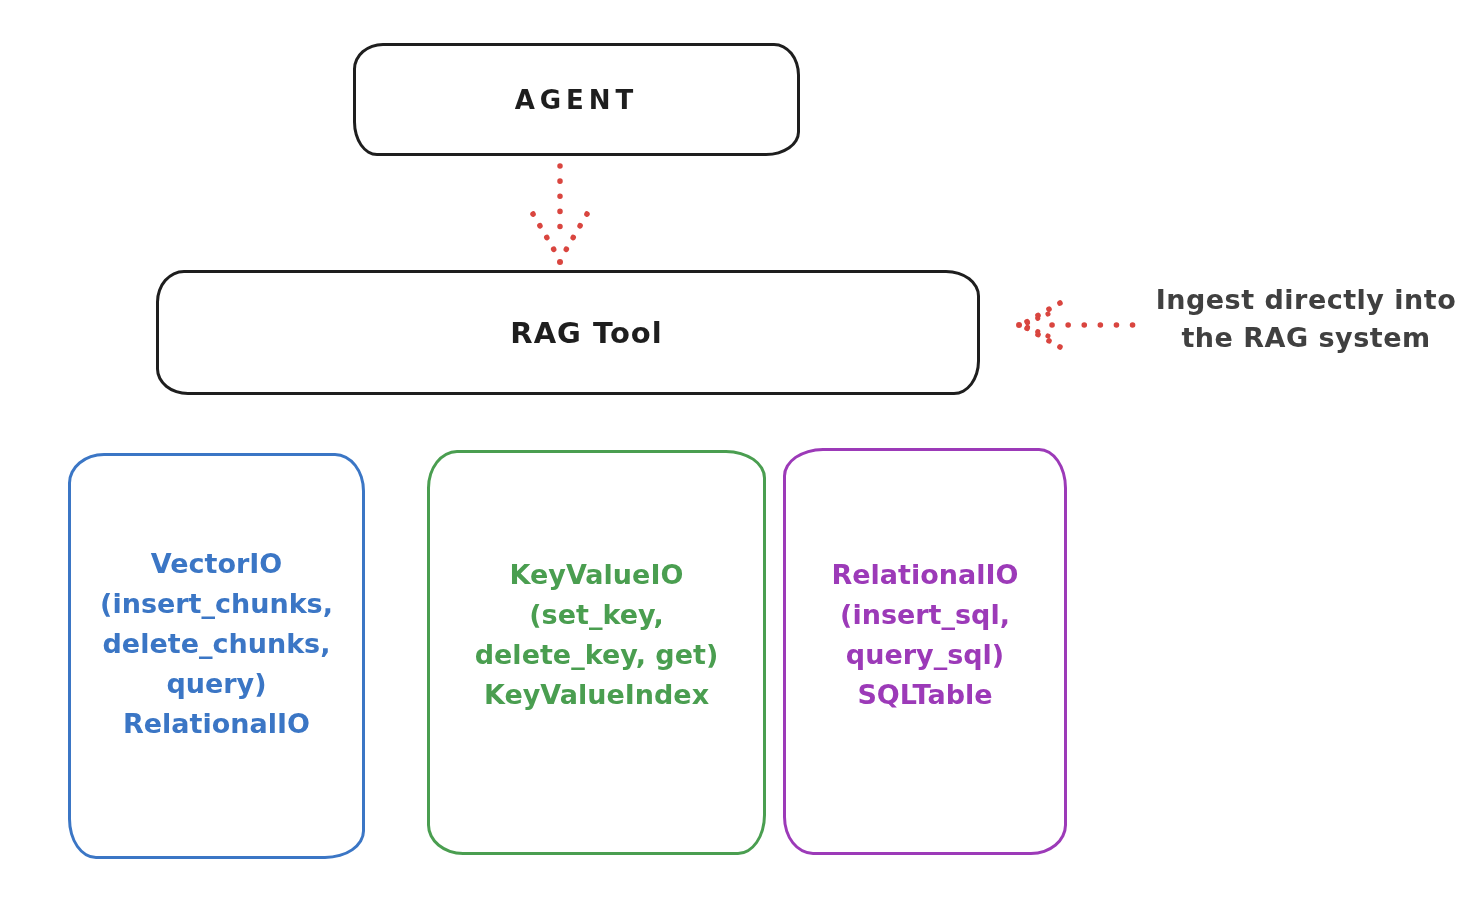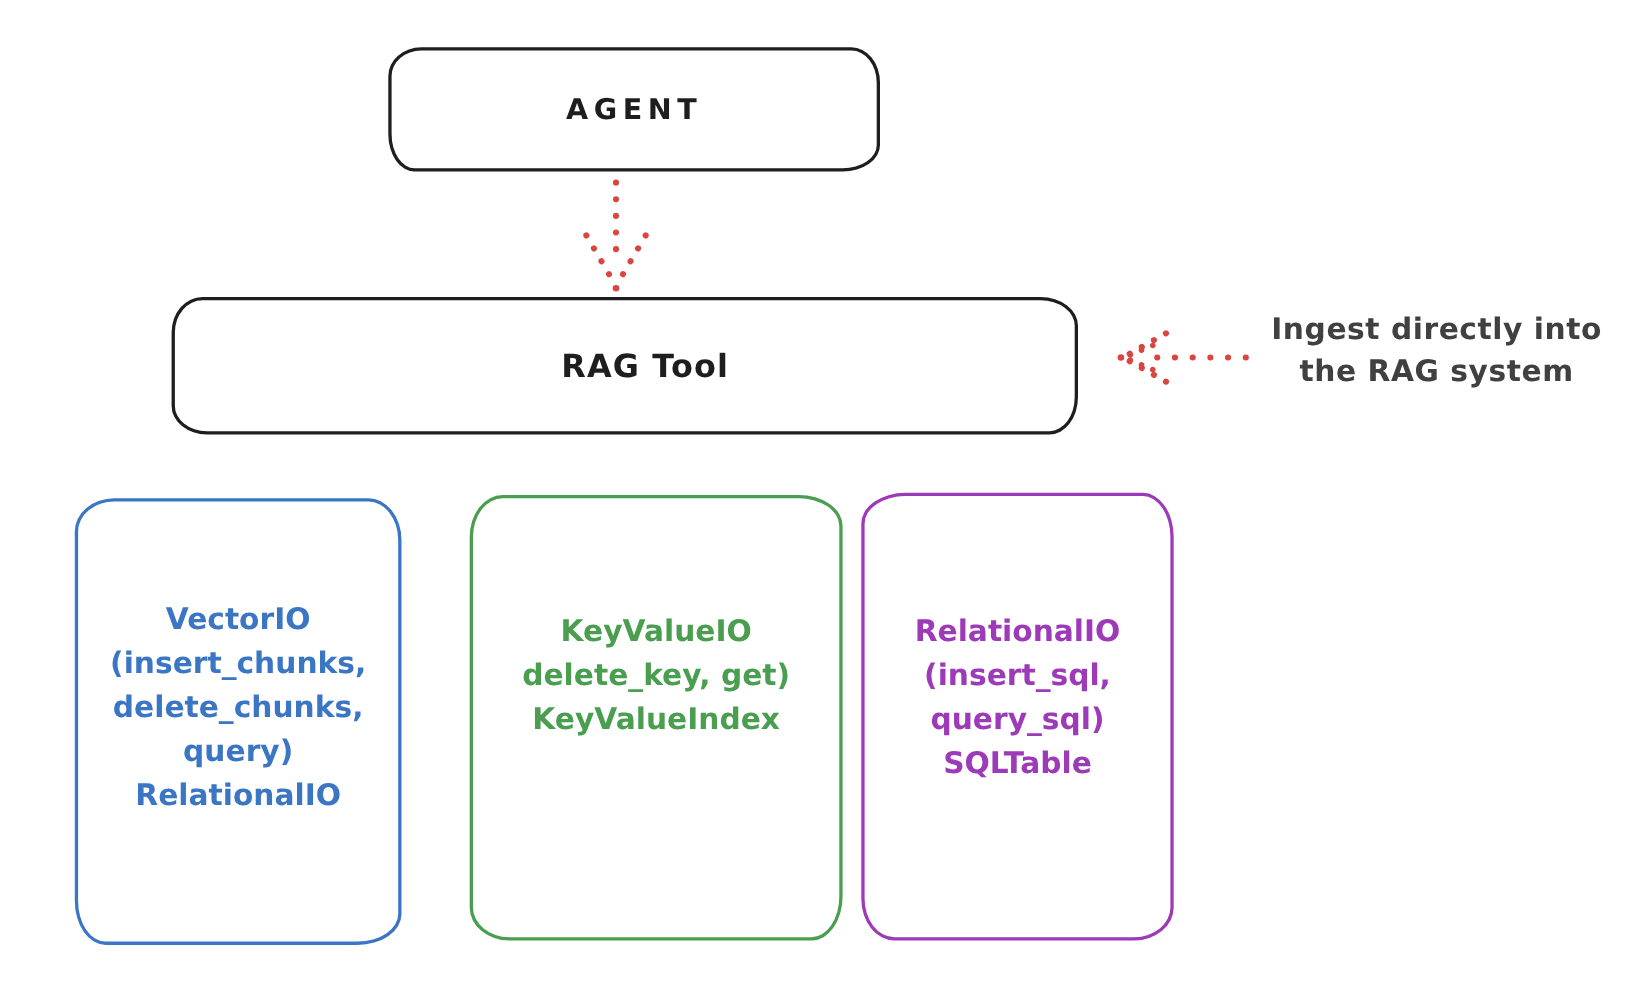--- a/index.html
+++ b/index.html
@@ -146,20 +146,21 @@
       <div>(insert_chunks,</div>
       <div>delete_chunks,</div>
       <div>query)</div>
     </div>
     <div class="io-index">RelationalIO</div>
   </div>
 
   <div class="io-box io-keyvalue">
     <div class="io-lines">
       <div>KeyValueIO</div>
+      <div>(set_key,</div>
       <div>delete_key, get)</div>
     </div>
     <div class="io-index">KeyValueIndex</div>
   </div>
 
   <div class="io-box io-relational">
     <div class="io-lines">
       <div>RelationalIO</div>
       <div>(insert_sql,</div>
       <div>query_sql)</div>

